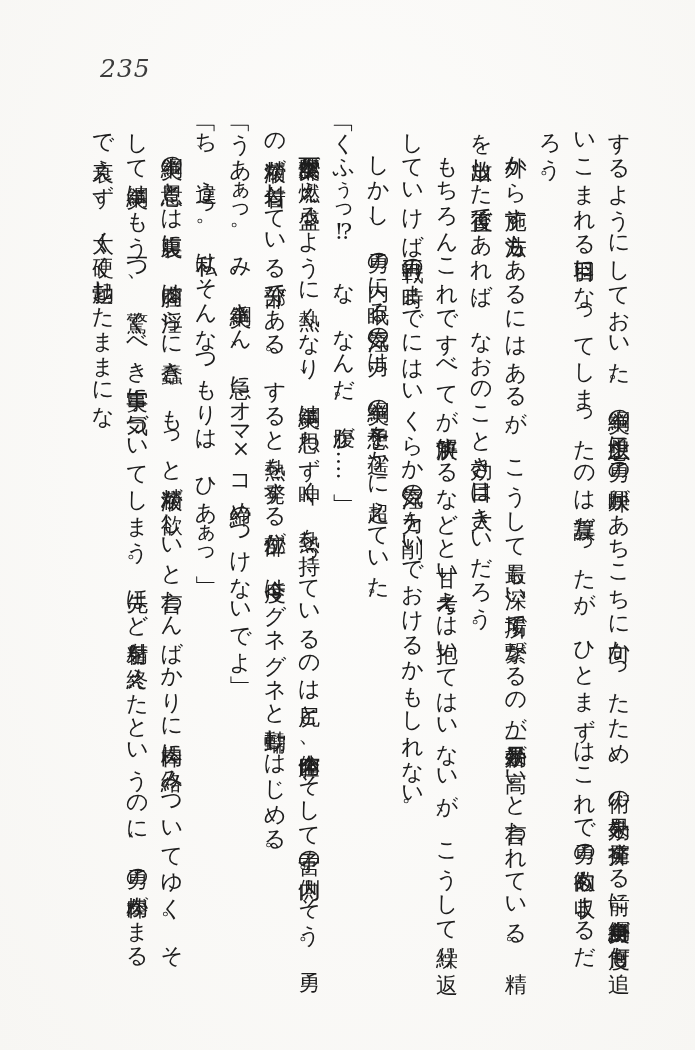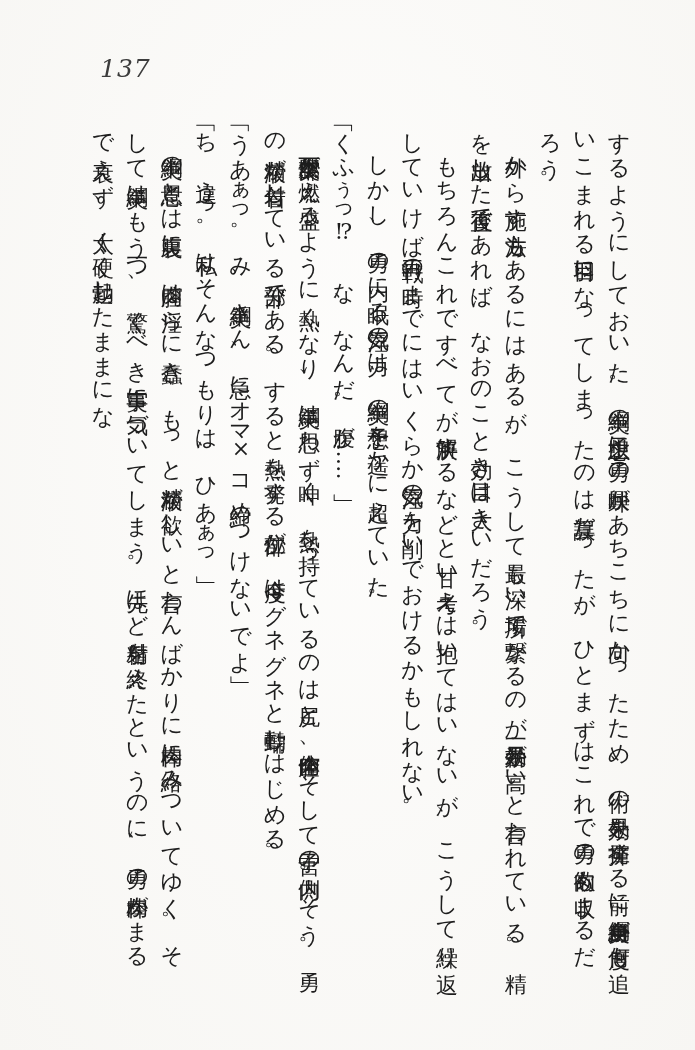--- a/index.html
+++ b/index.html
@@ -45,21 +45,21 @@
   }
   .text-block p {
     margin: 0;
     padding: 0;
   }
 </style>
 </head>
 <body>
 
 <div class="page">
-  <div class="page-number">137</div>
+  <div class="page-number">235</div>
 
   <div class="text-block">
     <p>するようにしておいた。美綱の予想以上に勇の興味があちこちに向かったため、術の効果を発揮する前に美綱自身が何度も追いこまれる羽目になってしまったのは誤算だったが、ひとまずはこれで勇の肉欲も収まるだろう。</p>
     <p>　外から施す方法もあるにはあるが、こうして最も深い場所で繋がるのが一番効果が高いと言われている。精を放出した直後であれば、なおのこと効き目は大きいだろう。</p>
     <p>　もちろんこれですべてが解決するなどと甘い考えは抱いてはいないが、こうして繰り返していけば再戦の時までにはいくらか淫気の力を削いでおけるかもしれない。</p>
     <p>　しかし、勇の内に眠る淫気の力は、美綱の予想を遥かに超えていた。</p>
     <p>「くふぅっ⁉　な、なんだ。腹が……」</p>
     <p>　突然下腹部が燃え盛るように熱くなり、美綱は思わず呻く。熱を持っているのは尻と、膣肉全体、そして子宮の内側。そう。勇の精液が付着している部分である。すると熱を発する部位が、今度はグネグネと蠕動しはじめる。</p>
     <p>「うあぁっ。み、美綱さん、急にオマ×コ締めつけないでよ」</p>
     <p>「ち、違うっ。私はそんなつもりは、ひあぁっ」</p>

